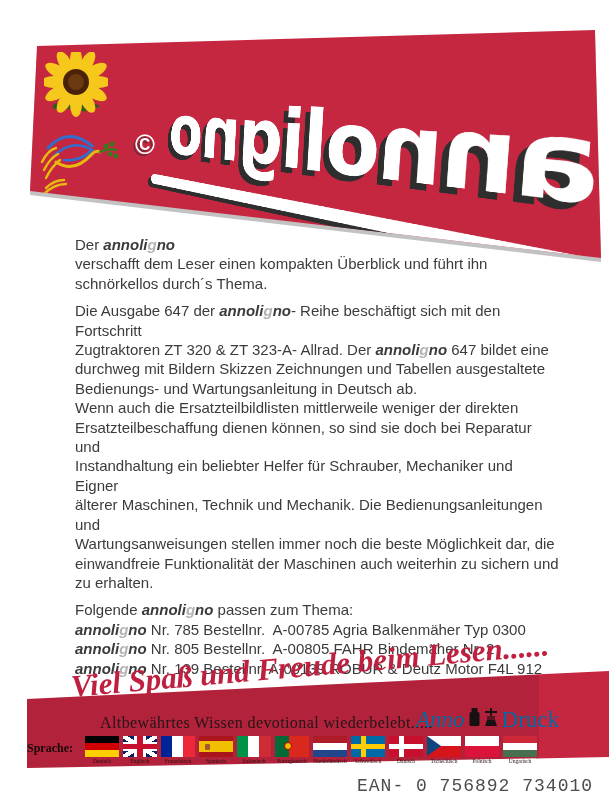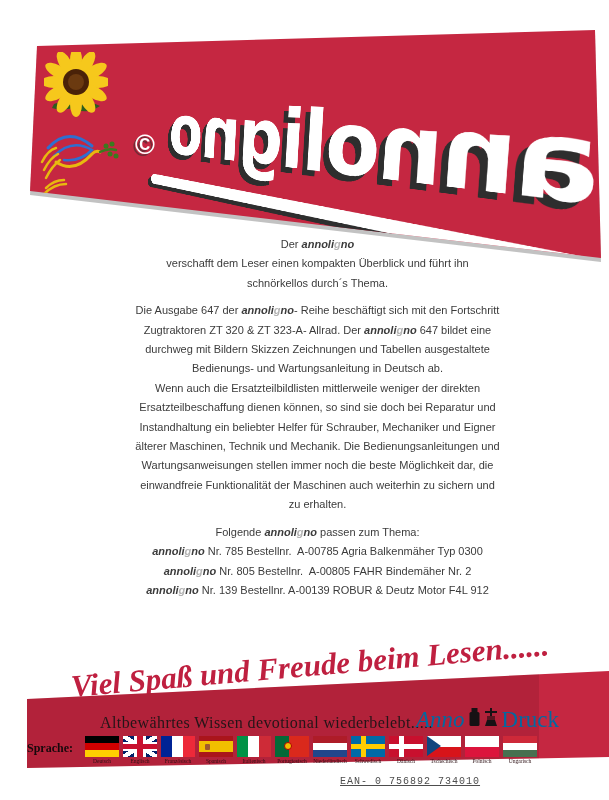--- a/index.html
+++ b/index.html
@@ -43,21 +43,21 @@
     position:absolute;left:135px;top:130px;
     color:#ffffff;font-size:27px;font-weight:bold;
     text-shadow:-2px 2px 0 rgba(45,45,45,.55);
   }
   .sunflower{position:absolute;left:44px;top:52px;width:64px;height:66px;}
   .dove{position:absolute;left:34px;top:122px;width:86px;height:82px;}
 
   
   .body-text{
     position:absolute;left:75px;top:235px;width:485px;
-    color:#3b3b3b;font-size:11px;line-height:19.4px;text-align:center;
+    color:#3b3b3b;font-size:15px;line-height:19.4px;
   }
   .para{white-space:pre-wrap;margin:0 0 8px 0;}
   .brand{font-weight:bold;font-style:italic;}
   .brand .g{color:#b3b3b3;}
 
   
   .script-line{
     position:absolute;left:50px;top:638px;width:520px;height:56px;
     transform:rotate(-5deg);
     text-align:center;line-height:56px;
@@ -144,25 +144,24 @@
     background-color:#c8102e;
   }
   .fl-cz{background:linear-gradient(to bottom,#fff 0 50%,#d7141a 50% 100%);}
   .fl-cz::before{content:"";position:absolute;left:0;top:0;width:0;height:0;
     border-top:10.5px solid transparent;border-bottom:10.5px solid transparent;border-left:14px solid #11457e;}
   .fl-pl{background:linear-gradient(to bottom,#fff 0 50%,#dc143c 50% 100%);}
   .fl-hu{background:linear-gradient(to bottom,#ce2939 0 33%,#fff 33% 66%,#477050 66% 100%);}
 
   
   .ean{
-    position:absolute;left:340px;top:776px;
+    position:absolute;left:357px;top:776px;
     font-family:"Liberation Mono",monospace;
-    font-size:10px;color:#4d4d4d;letter-spacing:1px;
+    font-size:18px;color:#4d4d4d;letter-spacing:1px;
     white-space:pre;
-    text-decoration:underline;
   }
 </style>
 </head>
 <body>
 
 <div class="banner-shadow"></div>
 <div class="banner">
   <div class="logo-wrap">
     <span class="logo-text">annoligno</span>
     <div class="logo-swoosh"></div>

